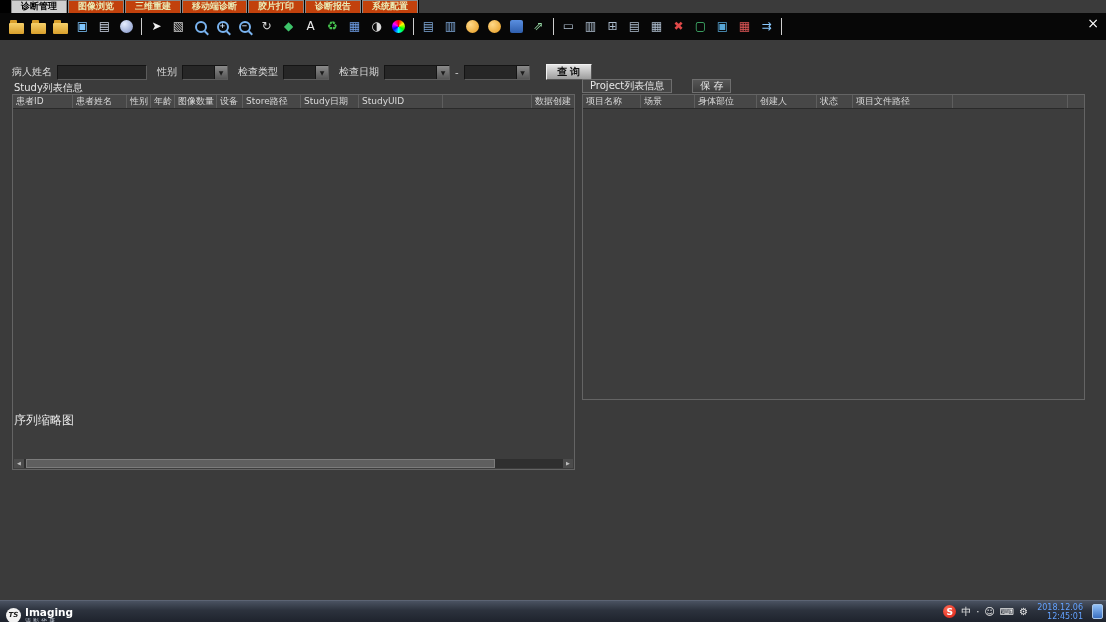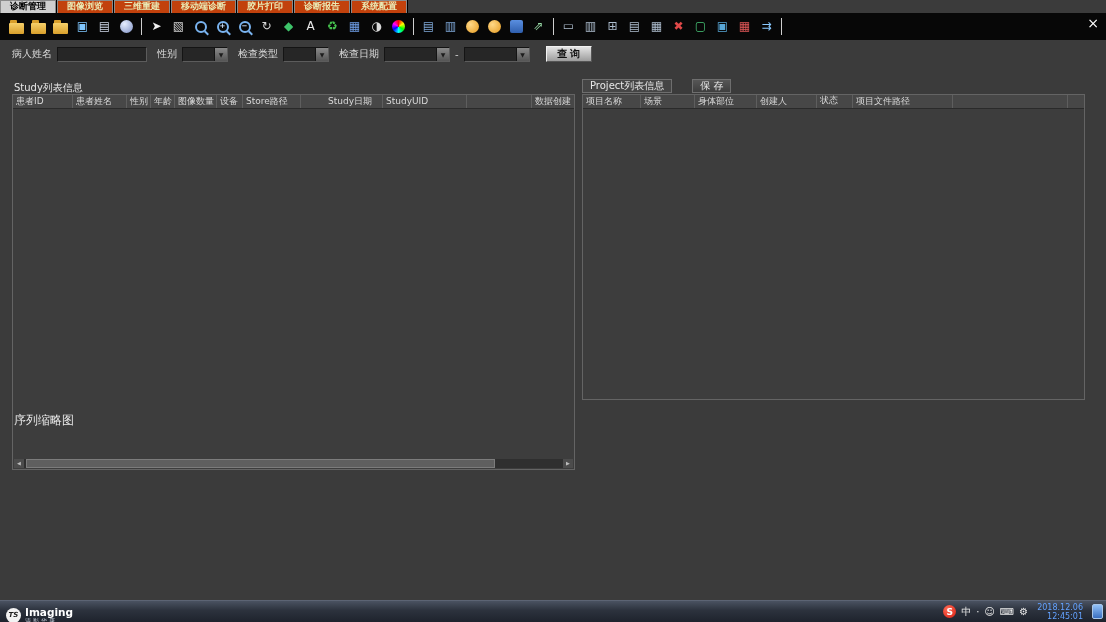--- a/index.html
+++ b/index.html
@@ -3,21 +3,21 @@
 <meta charset="utf-8">
 <style>
   html,body{margin:0;padding:0;}
   body{
     width:1106px;height:622px;position:relative;overflow:hidden;
     background:#3b3b3b;
     font-family:"DejaVu Sans","Liberation Sans",sans-serif;
     -webkit-font-smoothing:antialiased;
   }
   
-  .tabbar{position:absolute;top:0;left:0;height:13px;display:inline-flex;background:#000;padding-left:0;}
+  .tabbar{position:absolute;top:0;left:0;height:13px;display:inline-flex;background:#000;padding-left:11px;}
   .tab{
     box-sizing:border-box;height:13px;padding:0 9px;margin-right:1px;
     background:#c2410c;color:#e9e9b4;border:1px solid #8a8a8a;border-bottom:none;
     font-size:9px;line-height:11px;font-weight:bold;white-space:nowrap;cursor:default;
   }
   .tab.active{background:#cfcfcf;color:#000;}
   
   .toolbar{
     position:absolute;top:13px;left:0;width:1106px;height:27px;background:#070707;
     display:flex;align-items:center;padding-left:8px;box-sizing:border-box;
@@ -27,21 +27,21 @@
   .tb-icon{min-width:17px;height:17px;display:flex;align-items:center;justify-content:center;font-size:12px;line-height:17px;cursor:pointer;}
   .tb-sep{width:1px;height:17px;background:#cfcfcf;margin:0 6px;}
   .shape-folder{width:15px;height:11px;background:linear-gradient(#f6d06a,#d89f2b);border-radius:1px;position:relative;margin-top:3px;}
   .shape-folder::before{content:"";position:absolute;top:-3px;left:1px;width:7px;height:3px;background:#d89f2b;border-radius:1px 1px 0 0;}
   .shape-zoom{width:8px;height:8px;border:2px solid #7ab4f0;border-radius:50%;position:relative;font-size:7px;font-weight:bold;color:#cfe4ff;display:flex;align-items:center;justify-content:center;}
   .shape-zoom::after{content:"";position:absolute;right:-4px;bottom:-3px;width:5px;height:2px;background:#7ab4f0;transform:rotate(45deg);}
   .shape-disc{width:13px;height:13px;border-radius:50%;font-size:8px;font-weight:bold;display:flex;align-items:center;justify-content:center;}
   .shape-chip{width:13px;height:13px;border-radius:2px;}
   .close-btn{position:absolute;top:15px;right:5px;width:16px;height:16px;color:#fff;font-size:14px;line-height:16px;text-align:center;cursor:pointer;z-index:5;}
   
-  .filterbar{position:absolute;top:46px;left:12px;height:16px;display:flex;align-items:center;font-size:10px;color:#dcdcdc;}
+  .filterbar{position:absolute;top:64px;left:12px;height:16px;display:flex;align-items:center;font-size:10px;color:#dcdcdc;}
   .flabel{margin-right:5px;white-space:nowrap;}
   .ftext{
     width:84px;height:13px;background:#262626;color:#ddd;font-size:10px;
     border:1px solid;border-color:#141414 #5c5c5c #5c5c5c #141414;outline:none;padding:0 2px;
   }
   .combo{
     height:13px;background:#262626;border:1px solid;border-color:#141414 #5c5c5c #5c5c5c #141414;
     display:flex;align-items:stretch;cursor:pointer;
   }
   .combo .val{flex:1;}
@@ -66,28 +66,28 @@
   .thead{display:flex;height:13px;align-items:center;background:#474747;border-bottom:1px solid #2a2a2a;font-size:9px;color:#d8d8d8;}
   .thead .cell{box-sizing:border-box;height:13px;line-height:13px;padding:0 3px;border-right:1px solid #5e5e5e;white-space:nowrap;overflow:hidden;}
   .thead .spacer{flex:1;height:13px;border-right:1px solid #5e5e5e;}
   .study-head .cell:nth-child(1){width:60px;}
   .study-head .cell:nth-child(2){width:54px;}
   .study-head .cell:nth-child(3){width:24px;}
   .study-head .cell:nth-child(4){width:24px;}
   .study-head .cell:nth-child(5){width:42px;}
   .study-head .cell:nth-child(6){width:26px;}
   .study-head .cell:nth-child(7){width:58px;}
-  .study-head .cell:nth-child(8){width:58px;margin-left:24px;}
+  .study-head .cell:nth-child(8){width:58px;}
   .study-head .cell:nth-child(9){width:84px;}
   .study-head .cell:nth-child(11){width:42px;border-right:none;}
   .proj-head .cell:nth-child(1){width:58px;}
   .proj-head .cell:nth-child(2){width:54px;}
   .proj-head .cell:nth-child(3){width:62px;}
   .proj-head .cell:nth-child(4){width:60px;}
-  .proj-head .cell:nth-child(5){width:36px;font-family:Liberation Mono, monospace;}
+  .proj-head .cell:nth-child(5){width:36px;}
   .proj-head .cell:nth-child(6){width:100px;}
   .proj-head .cell:nth-child(8){width:16px;border-right:none;}
   .proj-toolbar{position:absolute;left:582px;top:79px;display:flex;gap:20px;align-items:center;}
   .chip{
     box-sizing:border-box;height:14px;padding:0 7px;font-size:10px;color:#e8e8e8;
     background:#454545;border:1px solid #6e6e6e;display:flex;align-items:center;white-space:nowrap;
   }
   .chip.btn{cursor:pointer;background:linear-gradient(#565656,#3e3e3e);}
   
   .hscroll{position:absolute;left:1px;right:1px;bottom:1px;height:9px;background:#2f2f2f;display:flex;}

